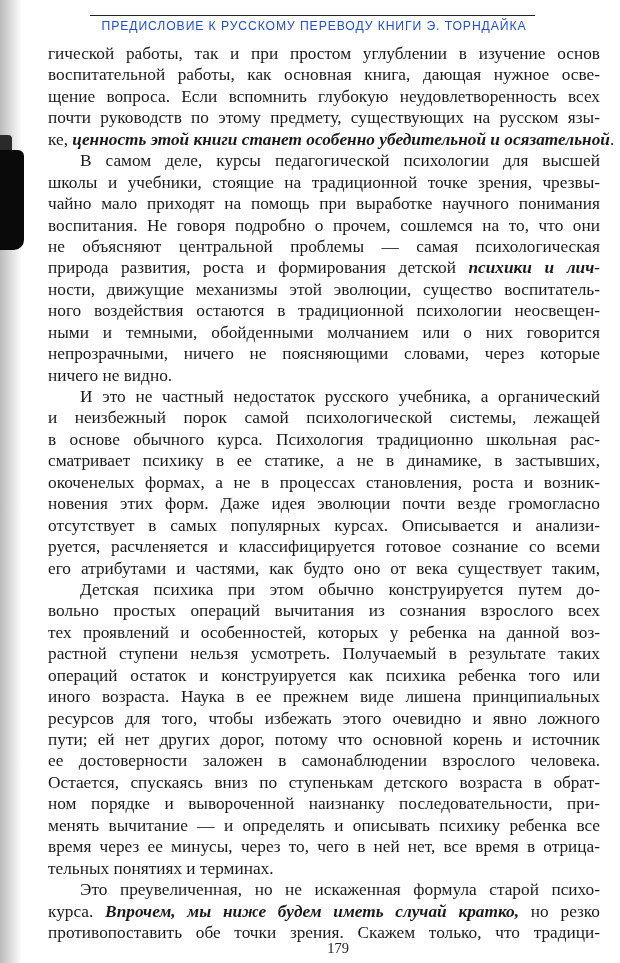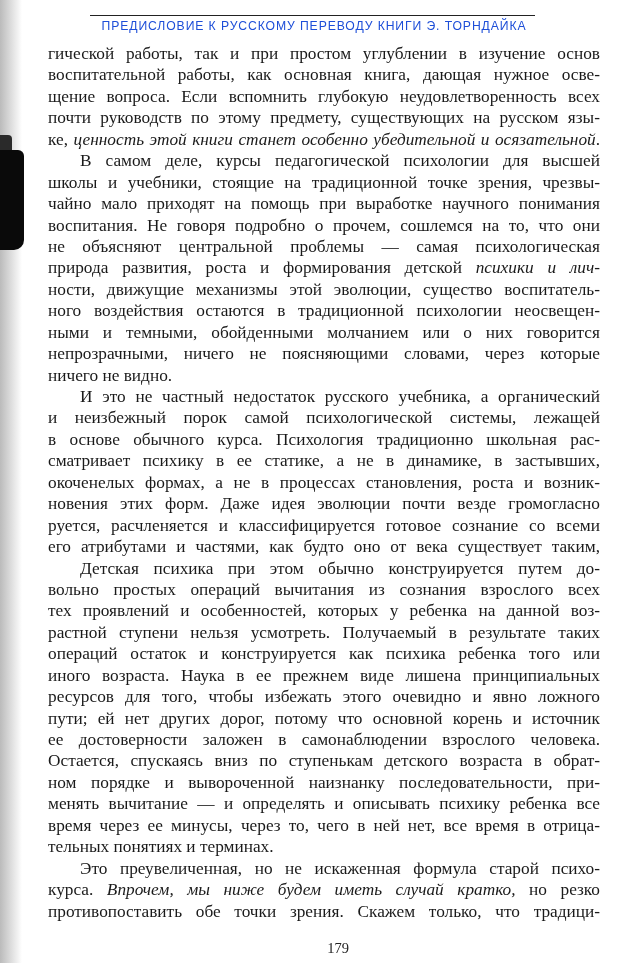--- a/index.html
+++ b/index.html
@@ -39,21 +39,21 @@
   }
   .line {
     display: block; white-space: nowrap;
     text-align-last: justify;
     text-align: justify;
     height: 21.45px;
     margin-left: 20px;
   }
   .line.last { text-align-last: left; }
   .line.indent { padding-left: 32px; }
-  .it { font-style: italic; }
+  .it { font-style: italic; font-weight: bold; }
   .page-number {
     position: absolute; left: 0; width: 620px; top: 940px;
     text-align: center; font-size: 14.5px; color: #222; margin-left: 28px;
   }
 </style>
 </head>
 <body>
 
 <div class="scan-edge"></div>
 <div class="scan-blob2"></div>
@@ -86,20 +86,21 @@
     <span class="line last">ничего не видно.</span>
   </div>
 
   <div>
     <span class="line indent">И это не частный недостаток русского учебника, а органический</span>
     <span class="line">и неизбежный порок самой психологической системы, лежащей</span>
     <span class="line">в основе обычного курса. Психология традиционно школьная рас-</span>
     <span class="line">сматривает психику в ее статике, а не в динамике, в застывших,</span>
     <span class="line">окоченелых формах, а не в процессах становления, роста и возник-</span>
     <span class="line">новения этих форм. Даже идея эволюции почти везде громогласно</span>
+    <span class="line">отсутствует в самых популярных курсах. Описывается и анализи-</span>
     <span class="line">руется, расчленяется и классифицируется готовое сознание со всеми</span>
     <span class="line">его атрибутами и частями, как будто оно от века существует таким,</span>
   </div>
 
   <div>
     <span class="line indent">Детская психика при этом обычно конструируется путем до-</span>
     <span class="line">вольно простых операций вычитания из сознания взрослого всех</span>
     <span class="line">тех проявлений и особенностей, которых у ребенка на данной воз-</span>
     <span class="line">растной ступени нельзя усмотреть. Получаемый в результате таких</span>
     <span class="line">операций остаток и конструируется как психика ребенка того или</span>

